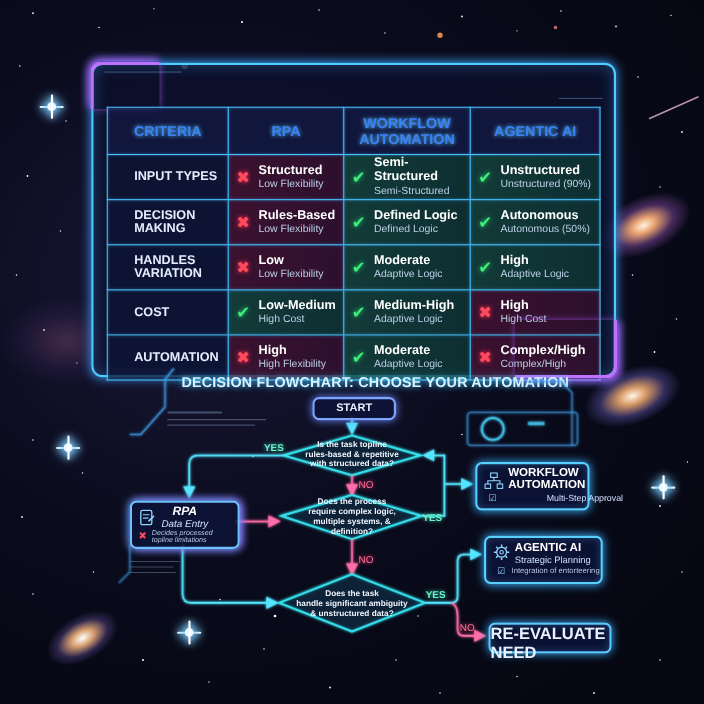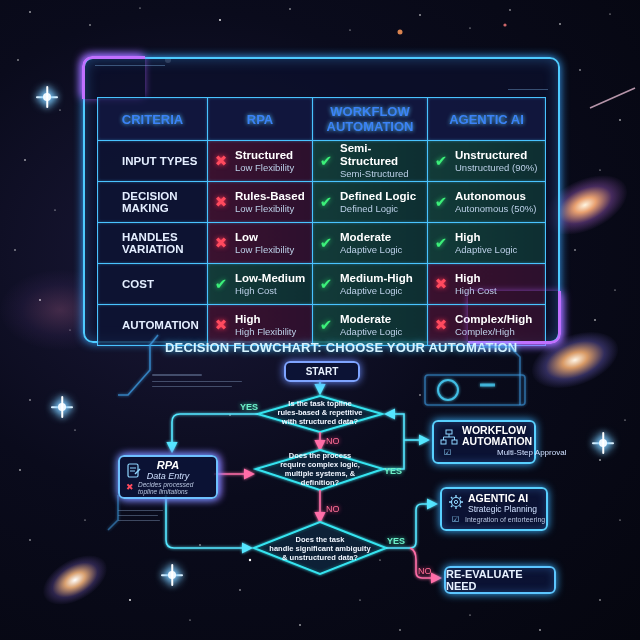--- a/index.html
+++ b/index.html
@@ -41,21 +41,21 @@
   .v-main{font-size:11.5px;font-weight:bold;color:#ffffff;line-height:13px;}
   .v-sub{font-size:9.5px;color:#bcd0e8;line-height:12px;}
 
   
   .flow-title{position:absolute;left:165px;top:340px;font-size:13px;font-weight:bold;color:#d6f4ff;text-shadow:0 0 6px #47c6ff;letter-spacing:.2px;}
   .node{position:absolute;border-radius:6px;border:2px solid #58d0ff;background:rgba(12,20,56,.85);box-shadow:0 0 9px #3ab2ff, inset 0 0 8px rgba(80,170,255,.3);}
   .start{left:284px;top:361px;width:72px;height:17px;display:flex;align-items:center;justify-content:center;font-size:10px;font-weight:bold;border-color:#7ea4ff;box-shadow:0 0 8px #6a8cff;}
   .rpa-node{left:118px;top:455px;width:96px;height:40px;border-color:#6ec0ff;box-shadow:0 0 9px #5aa6ff, 2px 0 8px #b060ff;}
   .wf-node{left:432px;top:420px;width:100px;height:40px;}
   .ag-node{left:440px;top:487px;width:104px;height:40px;}
-  .re-node{left:444px;top:566px;width:108px;height:24px;display:flex;align-items:flex-end;justify-content:center;font-size:11px;font-weight:bold;border-color:#5cc6ff;}
+  .re-node{left:444px;top:566px;width:108px;height:24px;display:flex;align-items:flex-start;justify-content:center;font-size:15px;font-weight:bold;border-color:#5cc6ff;}
   .nt{position:absolute;white-space:nowrap;}
   .diamond-text{position:absolute;text-align:center;font-size:8px;font-weight:bold;color:#f0f6ff;line-height:9px;}
   .lbl-yes{position:absolute;font-size:9px;font-weight:bold;color:#6ef0c8;text-shadow:0 0 4px #36d8b0;}
   .lbl-no{position:absolute;font-size:9px;font-weight:normal;color:#ff6e96;text-shadow:0 0 4px #ff4080;}
   svg.flow{position:absolute;left:0;top:0;width:640px;height:640px;pointer-events:none;}
   .faint{position:absolute;height:2px;background:rgba(160,190,230,.35);border-radius:1px;}
 </style>
 </head>
 <body>
 

